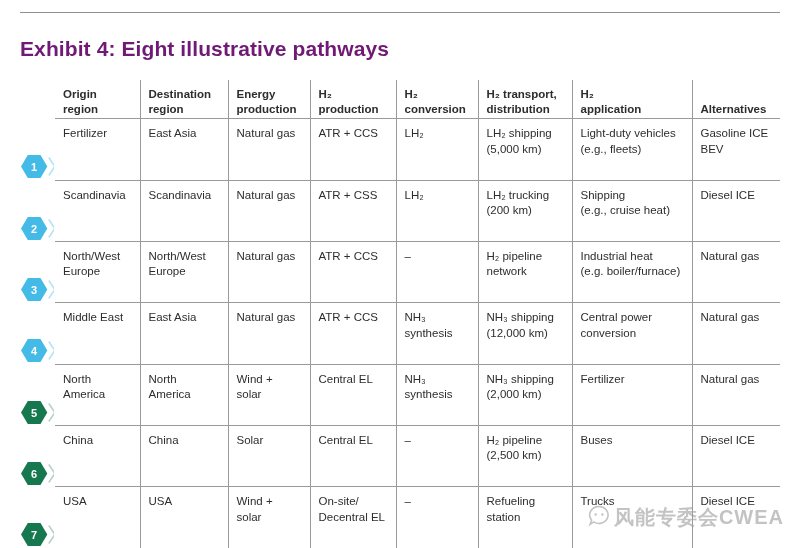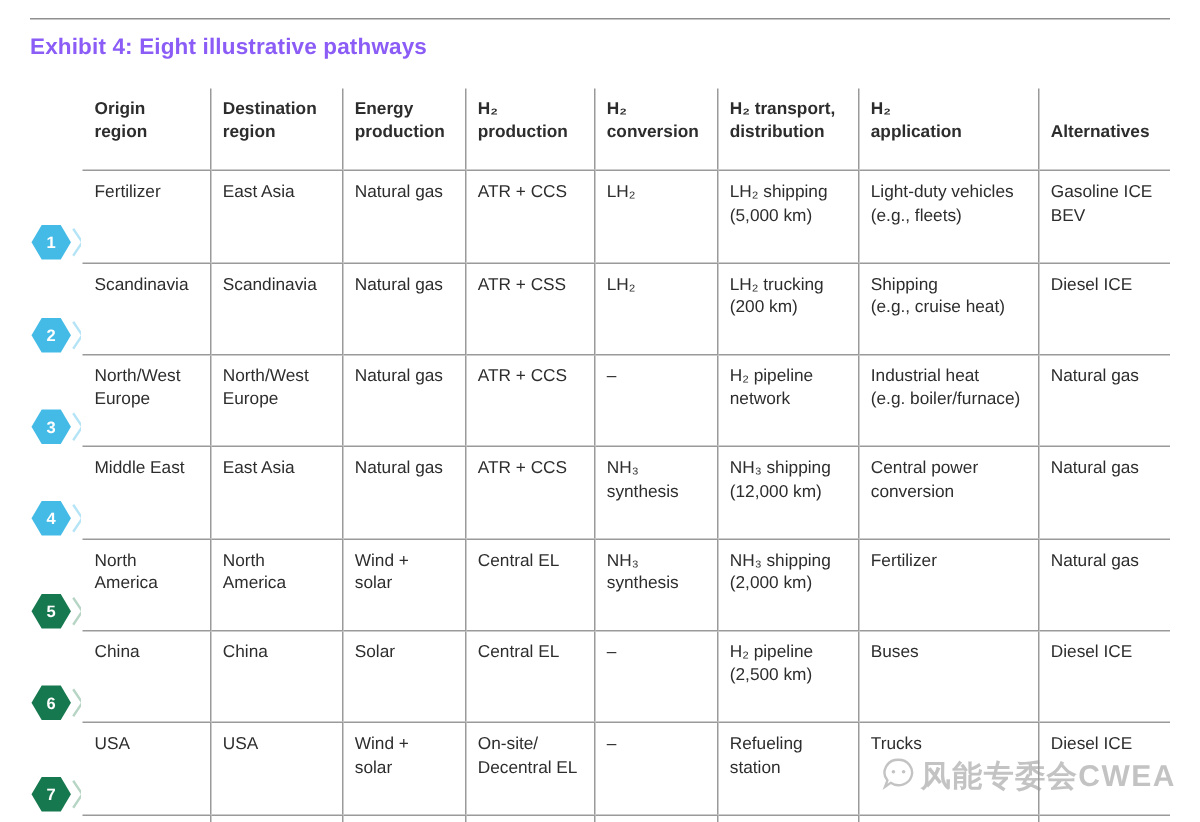--- a/index.html
+++ b/index.html
@@ -8,24 +8,24 @@
     width: 800px; height: 548px;
     font-family: "Liberation Sans", sans-serif;
     color: #2d2d2d;
     position: relative;
     overflow: hidden;
   }
   .page { padding: 0 20px; position: relative; height: 100%; }
   .rule { border: none; border-top: 1px solid #8f8f8f; height: 0; }
   .rule-top { margin-top: 12px; }
   .title {
-    margin-top: 10px;
-    font-size: 15px;
+    margin-top: 24px;
+    font-size: 21px;
     font-weight: bold;
-    color: #8b5cf6;
+    color: #701a75;
     letter-spacing: .1px;
   }
   table.pathways {
     margin-top: 19px;
     border-collapse: collapse;
     table-layout: fixed;
     width: 760px;
     font-size: 11.5px;
     line-height: 1.32;
   }
@@ -33,21 +33,21 @@
     vertical-align: top;
     text-align: left;
     white-space: pre-line;
     padding: 7px 6px 4px 8px;
     font-weight: normal;
   }
   table.pathways thead th {
     vertical-align: bottom;
     font-weight: bold;
     height: 38px;
-    padding-bottom: 17px;
+    padding-bottom: 1px;
   }
   
   table.pathways th.c, table.pathways td.c { border-bottom: 1px solid #9a9a9a; }
   table.pathways th.c + th.c, table.pathways td.c + td.c { border-left: 1px solid #9a9a9a; }
   table.pathways td.badge-cell, table.pathways th.badge-cell {
     border: none; padding: 4px 0 0 0;
   }
   table.pathways tbody td { height: 46px; }
   .badge { display: block; width: 34px; height: 27px; }
   .badge svg { display: block; }

